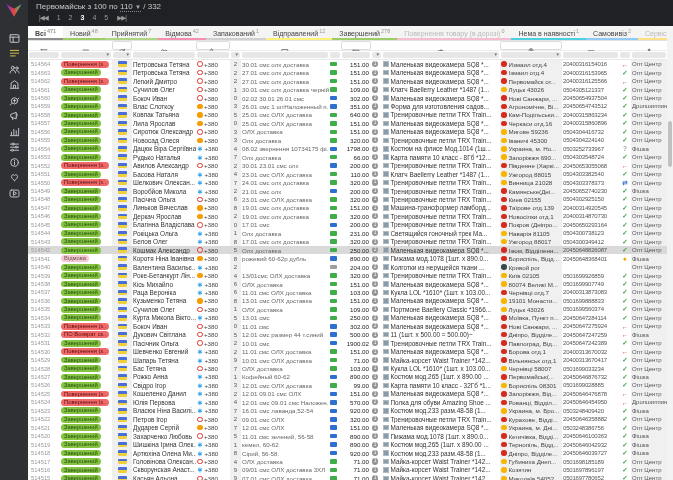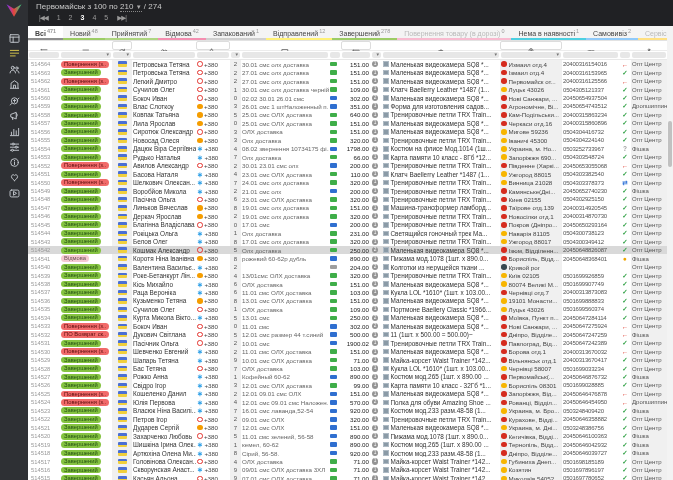--- a/index.html
+++ b/index.html
@@ -167,22 +167,22 @@
               <path d="M6.5 5.5v5l4-2.5z"></path>
             </svg></span>
         </div>
       </nav>
   </aside>
 
   <div class="main">
     <div class="topbar">
       <div class="shown">
         <span>Первомайськ з 100 по</span>
-        <span class="pp"><span>210</span> <span class="caret">▼</span></span>
-        <span>/ 274</span>
+        <span class="pp"><span>110</span> <span class="caret">▼</span></span>
+        <span>/ 332</span>
       </div>
       <div class="pager">
         <span class="pbtn">|◀◀</span>
         <span id="pages"><span class="pnum">1</span><span class="pnum">2</span><span class="pnum cur">3</span><span class="pnum">4</span><span class="pnum">5</span></span>
         <span class="pbtn">▶▶|</span>
       </div>
     </div>
 
     <div class="tabs" id="tabs">
         <div class="tab active" style="border-bottom-color: rgb(141, 141, 141);"><span>Всі</span><span class="cnt">471</span></div>

